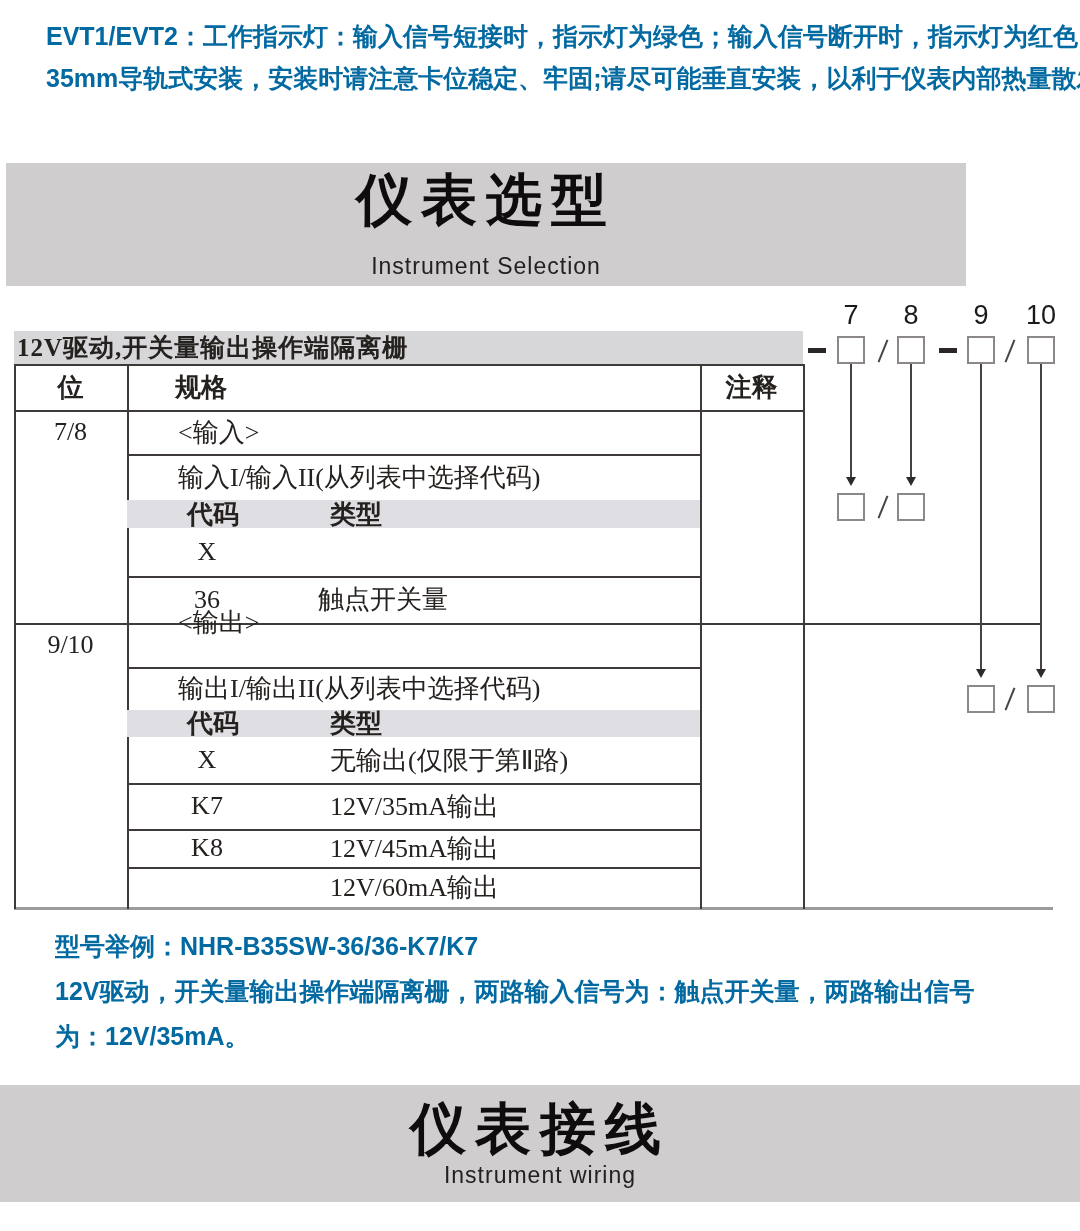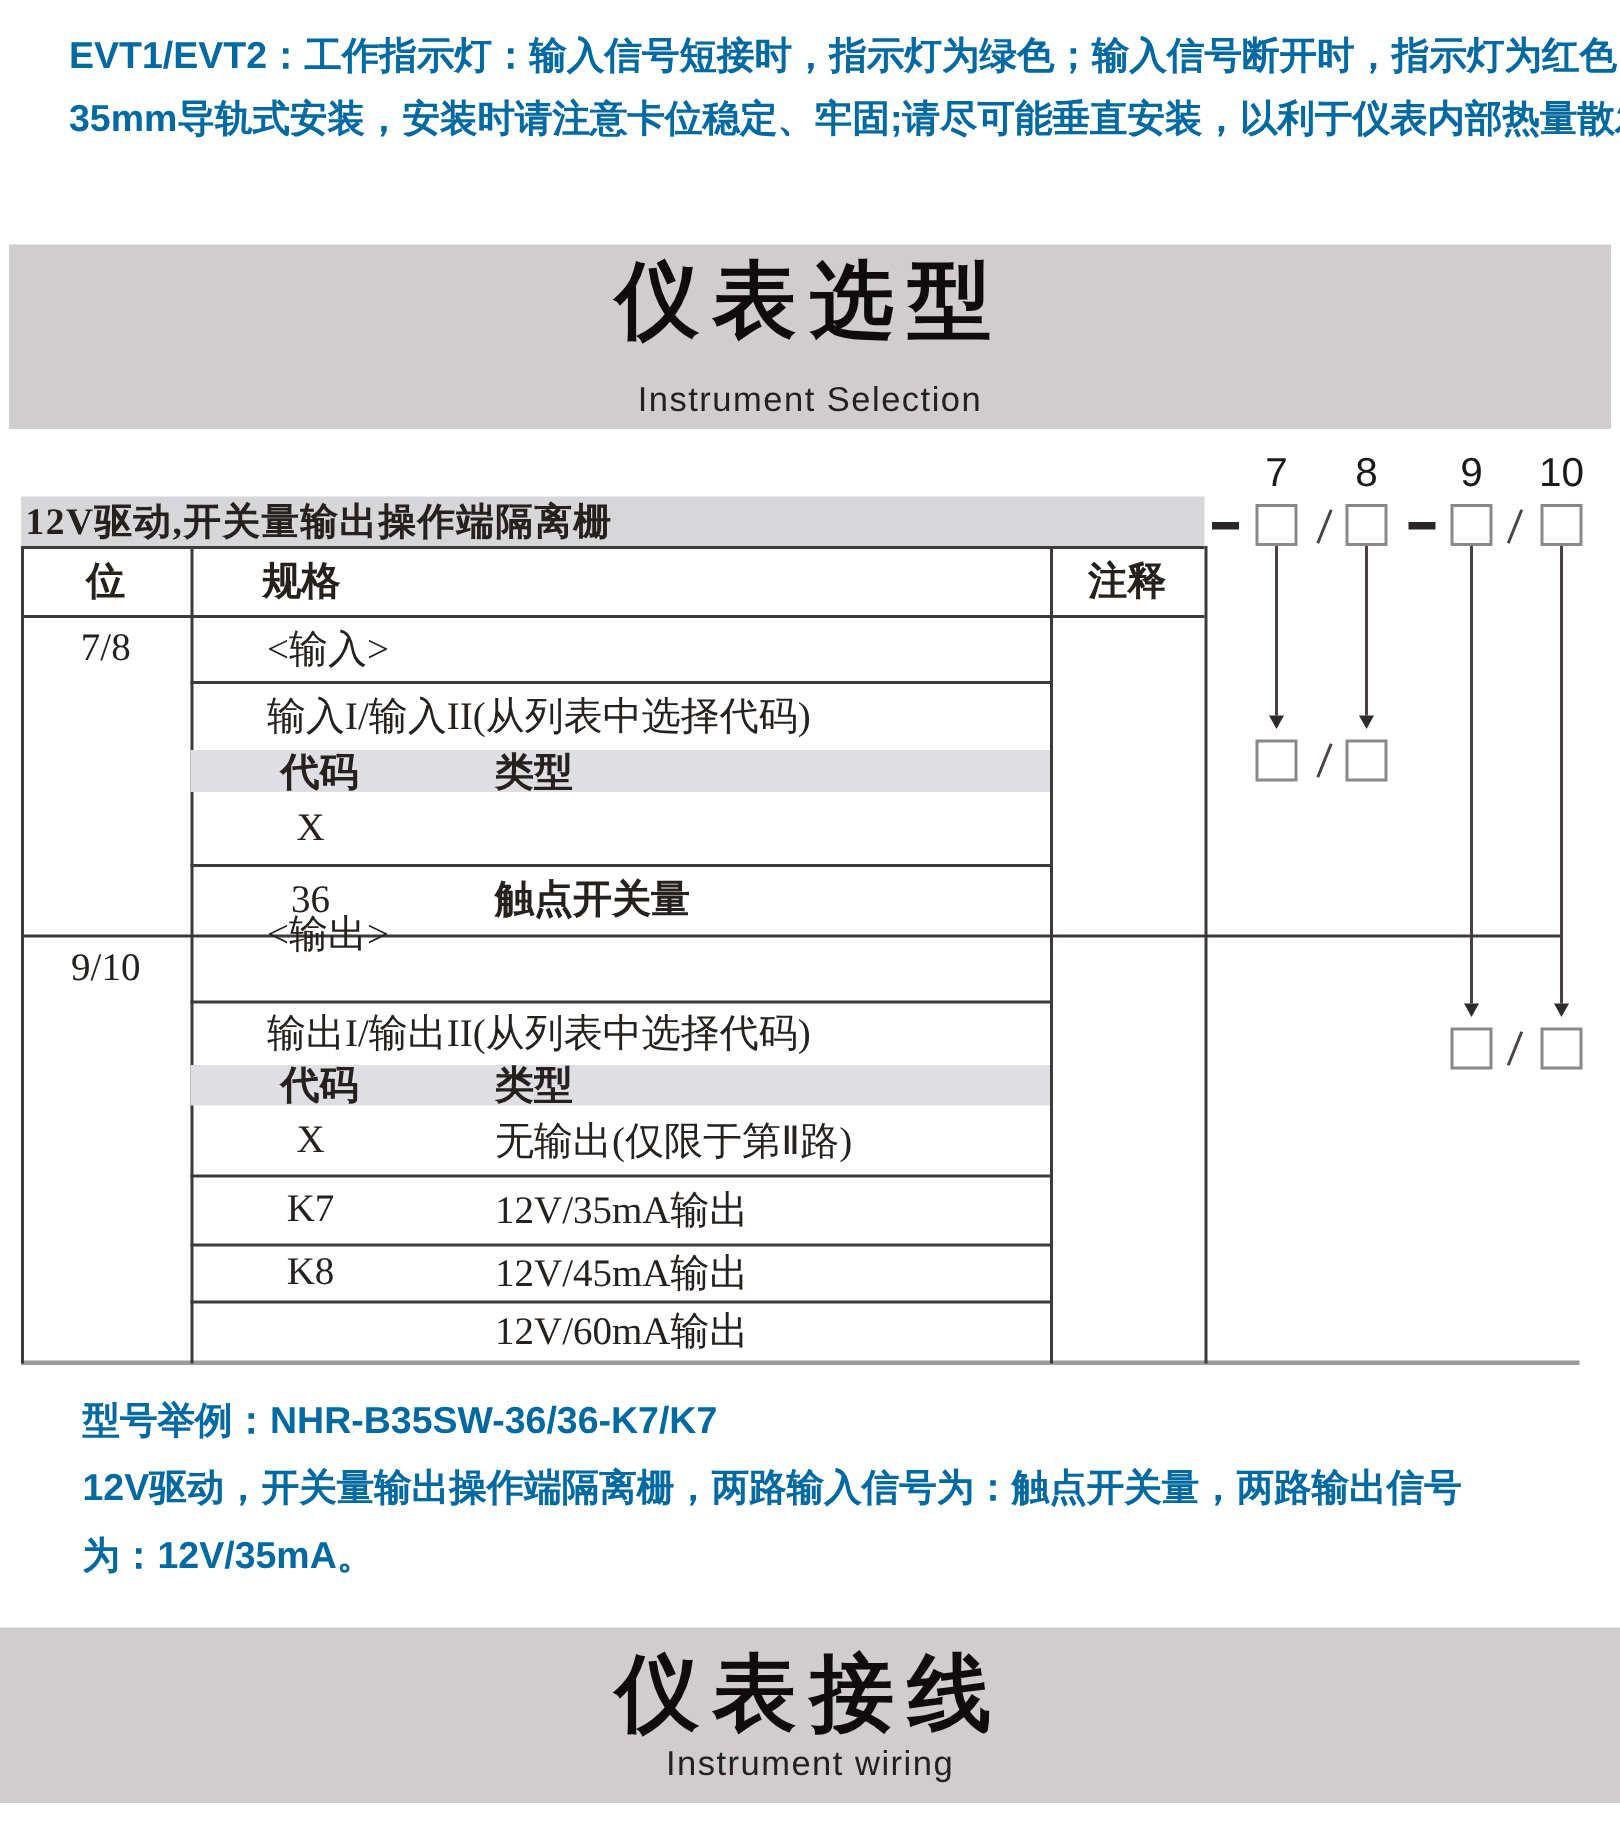--- a/index.html
+++ b/index.html
@@ -40,21 +40,21 @@
           border-right:5px solid transparent;border-top:9px solid #2f2b2a;}
 </style>
 </head>
 <body>
 
 <div id="page">
 
   <div class="para" style="top:20px;">EVT1/EVT2：工作指示灯：输入信号短接时，指示灯为绿色；输入信号断开时，指示灯为红色</div>
   <div class="para" style="top:62px;">35mm导轨式安装，安装时请注意卡位稳定、牢固;请尽可能垂直安装，以利于仪表内部热量散发。</div>
 
-  <div class="banner" style="left:6px;top:163px;width:1068px;height:123px;gap:21px;">
+  <div class="banner" style="left:6px;top:163px;width:960px;height:123px;gap:21px;">
     <div class="banner-title">仪表选型</div>
     <div class="banner-sub">Instrument Selection</div>
   </div>
 
   <div class="hbar">
     <span class="hbar-title">12V驱动,开关量输出操作端隔离栅</span>
   </div>
 
   <div class="hl" style="left:14px;top:364px;width:789px;"></div>
   <div class="hl" style="left:14px;top:410px;width:789px;"></div>
@@ -77,21 +77,21 @@
   <div class="cell center bold" style="left:700px;top:364px;width:103px;height:46px;">注释</div>
 
   <div class="cell center" style="left:14px;top:410px;width:113px;height:44px;">7/8</div>
   <div class="cell" style="left:178px;top:410px;height:44px;">&lt;输入&gt;</div>
   <div class="cell" style="left:178px;top:454px;height:46px;">输入I/输入II(从列表中选择代码)</div>
   <div class="codebar" style="left:127px;top:500px;width:573px;height:28px;"></div>
   <div class="cell bold" style="left:187px;top:499px;height:30px;">代码</div>
   <div class="cell bold" style="left:330px;top:499px;height:30px;">类型</div>
   <div class="cell center" style="left:127px;top:528px;width:160px;height:48px;">X</div>
   <div class="cell center" style="left:127px;top:576px;width:160px;height:47px;">36</div>
-  <div class="cell" style="left:330px;top:576px;height:47px;font-weight:bold;">触点开关量</div>
+  <div class="cell" style="left:318px;top:576px;height:47px;">触点开关量</div>
 
   <div class="cell center" style="left:14px;top:623px;width:113px;height:44px;">9/10</div>
   <div class="cell" style="left:178px;top:604px;height:36px;">&lt;输出&gt;</div>
   <div class="cell" style="left:178px;top:667px;height:43px;">输出I/输出II(从列表中选择代码)</div>
   <div class="codebar" style="left:127px;top:710px;width:573px;height:27px;"></div>
   <div class="cell bold" style="left:187px;top:709px;height:29px;">代码</div>
   <div class="cell bold" style="left:330px;top:709px;height:29px;">类型</div>
   <div class="cell center" style="left:127px;top:737px;width:160px;height:46px;">X</div>
   <div class="cell" style="left:330px;top:737px;height:46px;">无输出(仅限于第Ⅱ路)</div>
   <div class="cell center" style="left:127px;top:783px;width:160px;height:46px;">K7</div>

